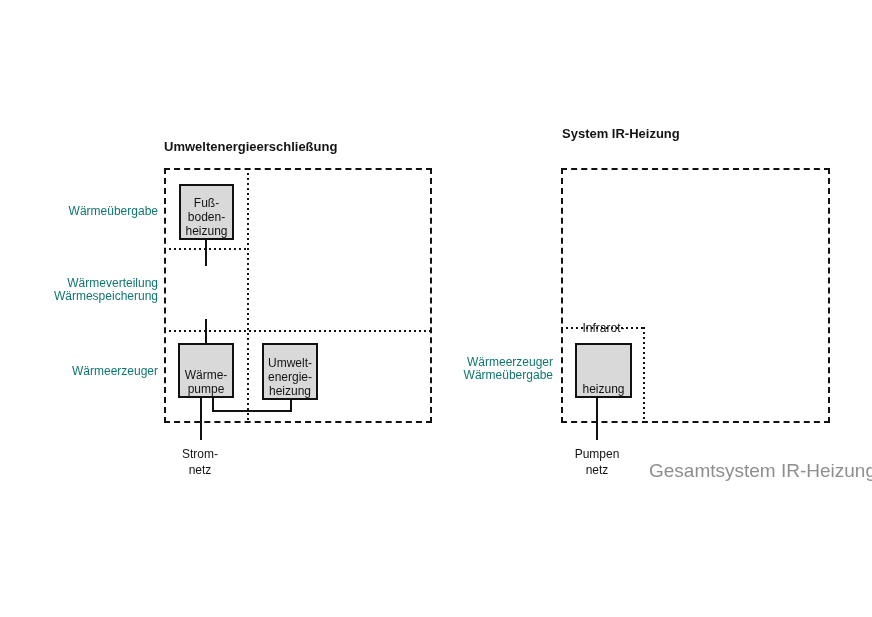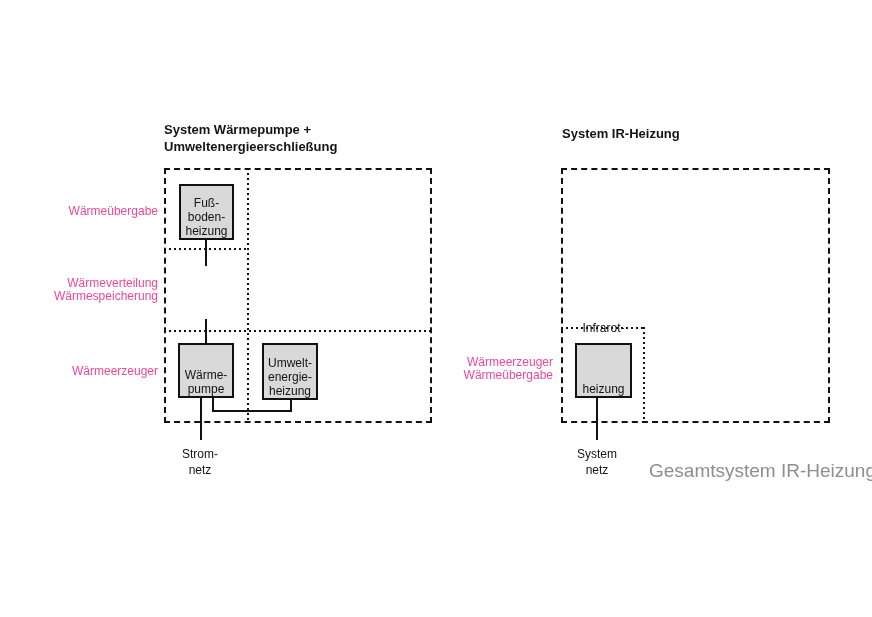--- a/index.html
+++ b/index.html
@@ -37,40 +37,40 @@
   }
   .node{
     box-sizing:border-box;
     background:var(--node-fill);
     border:2px solid var(--line-color);
     display:flex;flex-direction:column;align-items:center;justify-content:flex-end;
     font-size:12px;line-height:14px;text-align:center;color:#141414;
   }
   .wire{background:var(--line-color);}
   .row-label{
-    font-size:12px;line-height:13px;text-align:right;color:#ec4899;
+    font-size:12px;line-height:13px;text-align:right;color:#0f766e;
     white-space:nowrap;
   }
   .free-text{
     font-size:12px;line-height:16px;color:#141414;white-space:nowrap;
   }
   .grid-label{
     font-size:12px;line-height:16px;text-align:center;color:#141414;
   }
   .caption{
     font-size:19px;line-height:18px;color:var(--caption-color);white-space:nowrap;
   }
 </style>
 </head>
 <body>
 
 <div class="canvas">
 
   <div class="abs sys-title" style="left:164px;top:121px;">
-    <span>System Wärmepumpe +</span><br>
+    <br>
     <span>Umweltenergieerschließung</span>
   </div>
 
   <div class="abs dashed-box" style="left:164px;top:168px;width:268px;height:255px;"></div>
 
   <div class="abs dotted-v" style="left:247px;top:168px;height:255px;"></div>
   <div class="abs dotted-h" style="left:164px;top:248px;width:84px;"></div>
   <div class="abs dotted-h" style="left:164px;top:330px;width:268px;"></div>
 
   <div class="abs row-label" style="left:30px;top:205px;width:128px;">Wärmeübergabe</div>
@@ -121,19 +121,19 @@
   </div>
 
   <div class="abs wire" style="left:596px;top:398px;width:2px;height:42px;"></div>
 
   <div class="abs node" style="left:575px;top:343px;width:57px;height:55px;gap:47px;">
     <span>Infrarot-</span>
     <span>heizung</span>
   </div>
 
   <div class="abs grid-label" style="left:565px;top:446px;width:64px;">
-    <span>System</span><br>
+    <span>Pumpen</span><br>
     <span>netz</span>
   </div>
 
   <div class="abs caption" style="left:649px;top:462px;">Gesamtsystem IR-Heizung</div>
 
 </div>
 
 </body></html>

